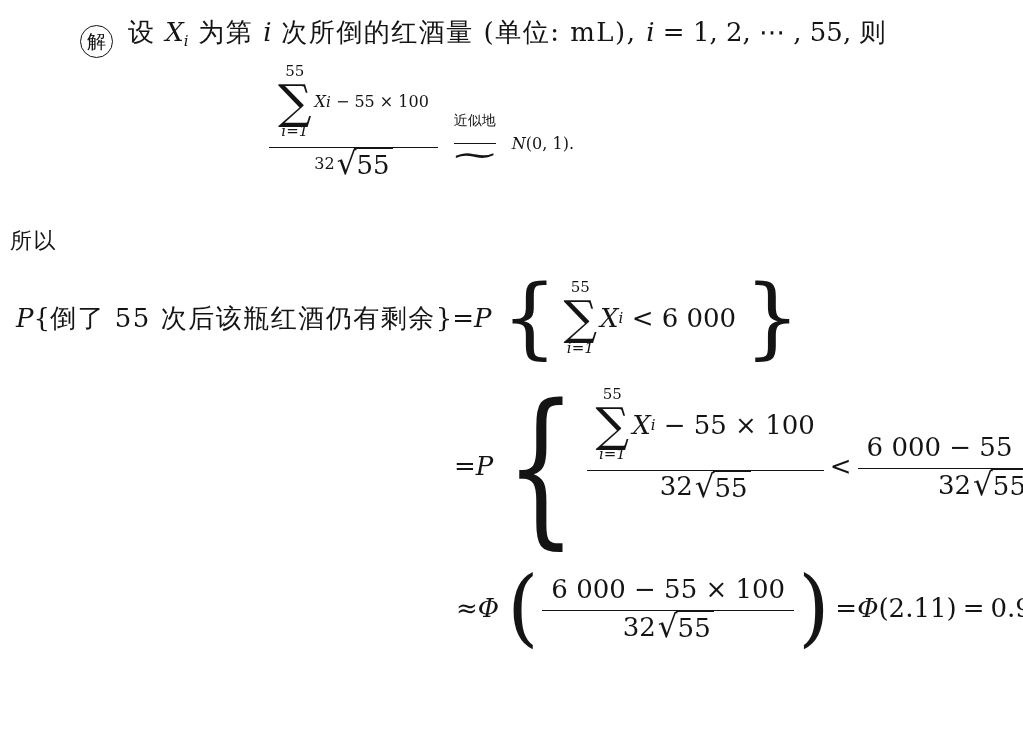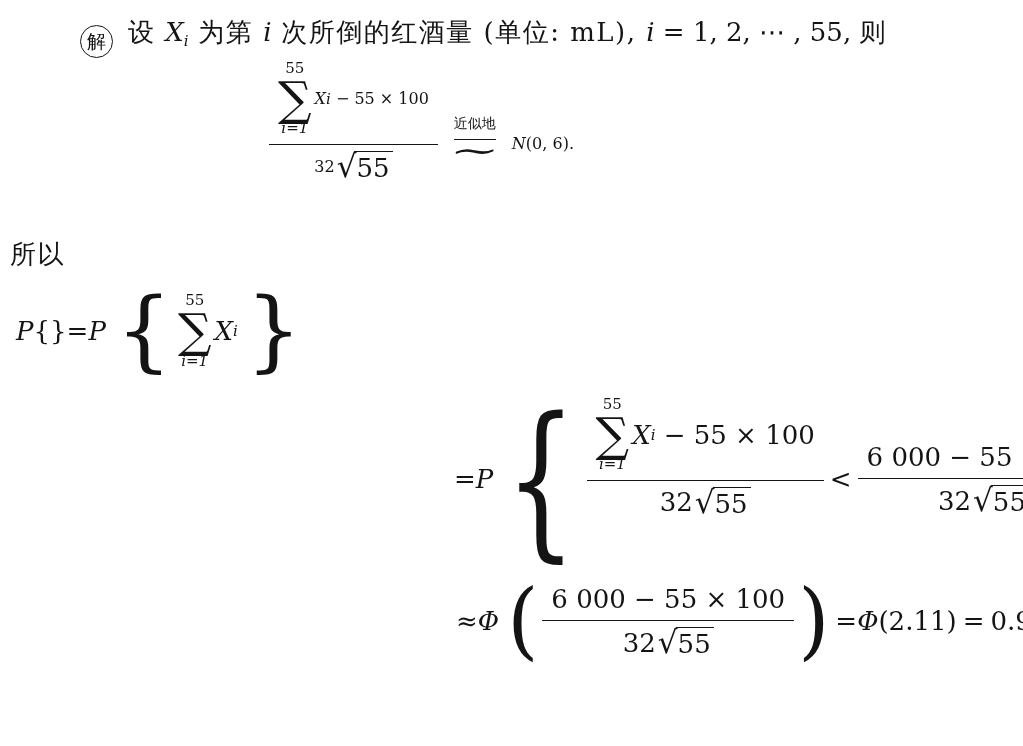--- a/index.html
+++ b/index.html
@@ -19,21 +19,21 @@
   .sb { font-size:15px; vertical-align:-5px; letter-spacing:0; }
   .sp { font-size:15px; vertical-align:10px; letter-spacing:0; }
   .circ {
     display:inline-flex; align-items:center; justify-content:center;
     width:33px; height:33px; border:1.7px solid #141414; border-radius:50%;
     font-size:19px; vertical-align:-7px; margin-right:15px; letter-spacing:0;
   }
   .frac { display:inline-flex; flex-direction:column; align-items:center; }
   .frac .num { display:flex; align-items:center; padding:0 9px 6px 9px; white-space:pre; }
   .frac .den { display:flex; align-items:center; justify-content:center;
-               border-top:1.7px solid #141414; padding:6px 12px 0 12px;
+               border-top:1.7px solid #141414; padding:0 12px 0 12px;
                align-self:stretch; white-space:pre; }
   .lift { transform:translateY(-22px); }
 
   .sum { display:inline-flex; flex-direction:column; align-items:center; margin-right:3px; }
   .sum .lim { font-size:15px; line-height:1.15; font-style:italic; }
   .sum .lim.top { font-style:normal; }
   .sum .sig { font-size:47px; line-height:0.92; }
 
   .sqrt { display:inline-flex; align-items:flex-start; margin-left:2px; }
   .sqrt .rsym { font-size:31px; line-height:1; }
@@ -41,27 +41,27 @@
                font-size:26px; line-height:1.1; }
 
   .brace { display:inline-block; font-size:88px; line-height:1.02; font-weight:400; }
   .brace.md-l { margin:0 6px 0 10px; }
   .brace.md-r { margin-left:8px; }
   .brace.lg { font-size:112px; transform:scaleY(1.5); }
   .brace.lg-l { margin:0 10px 0 12px; }
   .paren-big { display:inline-block; font-size:80px; line-height:1.05; transform:scaleY(1.05); }
 
   .rel-approx { display:inline-flex; flex-direction:column; align-items:center; margin:0 16px; transform:translateY(-4px); }
-  .rel-approx .lbl { font-size:14px; border-bottom:1.3px solid #141414; padding-bottom:6px; }
+  .rel-approx .lbl { font-size:14px; border-bottom:1.3px solid #141414; padding-bottom:13px; }
   .rel-approx .tld { font-size:30px; line-height:0.75; transform:scaleX(2.0); }
 
   
   .disp-row { height:150px; display:flex; align-items:center; justify-content:center;
               margin-right:180px; margin-top:0; }
-  .soyi-line { font-size:26px; line-height:46px; padding-left:2px;margin-top:13px; }
+  .soyi-line { font-size:22px; line-height:46px; padding-left:2px; }
   .eq-row { display:flex; align-items:center; white-space:pre; font-size:26px; }
   .eq-a { height:104px; margin-left:8px; margin-top:2px; }
   .eq-b { height:192px; margin-left:446px; }
   .eq-c { height:92px; margin-left:448px; }
   .mx { margin:0 6px; }
 </style>
 </head>
 <body>
 
 <div class="page">
@@ -73,30 +73,30 @@
   <div class="disp-row">
     <span class="frac lift">
       <span class="num"><span class="sum"><span class="lim top">55</span><span class="sig">∑</span><span class="lim">i=1</span></span><span class="mi">X</span><span class="sb mi">i</span><span> − 55 × 100</span></span>
       <span class="den"><span>32</span><span class="sqrt"><span class="rsym">√</span><span class="rad">55</span></span></span>
     </span>
     <span class="rel-approx">
         <span class="lbl">近似地</span>
         <span class="tld">∼</span>
       </span>
     <span class="mi">N</span>
-      <span>(0, 6).</span>
+      <span>(0, 1).</span>
   </div>
 
   <div class="soyi-line cn">所以</div>
 
   <div class="eq-row eq-a">
-    <span class="mi">P</span><span>{</span><span>}</span><span>=</span><span class="mi">P</span>
+    <span class="mi">P</span><span>{</span><span class="cn">倒了 55 次后该瓶红酒仍有剩余</span><span>}</span><span>=</span><span class="mi">P</span>
     <span class="brace md-l">{</span>
     <span class="sum"><span class="lim top">55</span><span class="sig">∑</span><span class="lim">i=1</span></span>
-    <span class="mi">X</span><span class="sb mi">i</span>
+    <span class="mi">X</span><span class="sb mi">i</span><span> &lt; 6 000</span>
     <span class="brace md-r">}</span>
   </div>
 
   <div class="eq-row eq-b">
     <span>=</span><span class="mi">P</span>
     <span class="brace lg lg-l">{</span>
     <span class="frac lift">
       <span class="num"><span class="sum"><span class="lim top">55</span><span class="sig">∑</span><span class="lim">i=1</span></span><span class="mi">X</span><span class="sb mi">i</span><span> − 55 × 100</span></span>
       <span class="den"><span>32</span><span class="sqrt"><span class="rsym">√</span><span class="rad">55</span></span></span>
     </span>

